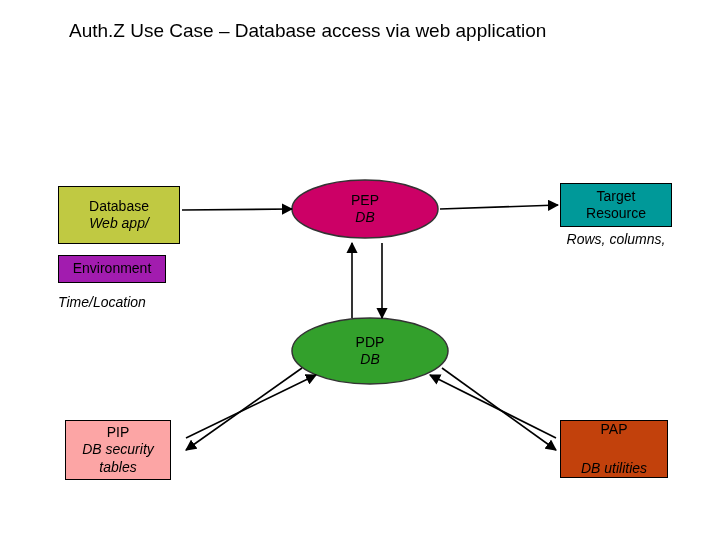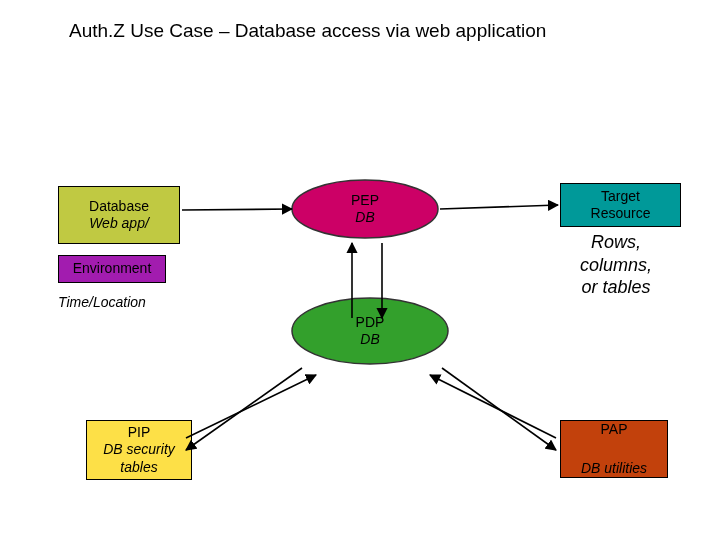--- a/index.html
+++ b/index.html
@@ -47,21 +47,21 @@
     flex-direction: column;
     align-items: center;
     justify-content: center;
     height: 100%;
     line-height: 1.25;
   }
   .resource-sub {
     position: absolute;
     text-align: center;
     font-style: italic;
-    font-size: 18px;
+    font-size: 14px;
     line-height: 1.25;
   }
   svg.arrows {
     position: absolute;
     left: 0;
     top: 0;
     pointer-events: none;
   }
 </style>
 </head>
@@ -83,41 +83,40 @@
 <div class="ellipse-wrap" style="left:290px; top:178px; width:150px; height:62px;">
   <svg width="150" height="62">
     <ellipse cx="75" cy="31" rx="73" ry="29" fill="#cc0066" stroke="#333" stroke-width="1.5"></ellipse>
   </svg>
   <div class="ellipse-label">
     <div>PEP</div>
     <div class="italic">DB</div>
   </div>
 </div>
 
-<div class="box" style="left:560px; top:183px; width:121px; height:44px; background:#009999;">
+<div class="box" style="left:560px; top:183px; width:112px; height:44px; background:#009999;">
   <div>Target</div>
   <div>Resource</div>
 </div>
 
 <div class="resource-sub" style="left:560px; top:231px; width:112px;">
   <div>Rows, columns,</div>
-  <div>or tables</div>
 </div>
 
-<div class="ellipse-wrap" style="left:290px; top:296px; width:160px; height:70px;">
+<div class="ellipse-wrap" style="left:290px; top:316px; width:160px; height:70px;">
   <svg width="160" height="70">
     <ellipse cx="80" cy="35" rx="78" ry="33" fill="#33a02c" stroke="#333" stroke-width="1.5"></ellipse>
   </svg>
   <div class="ellipse-label">
     <div>PDP</div>
     <div class="italic">DB</div>
   </div>
 </div>
 
-<div class="box" style="left:86px; top:420px; width:106px; height:60px; background:#fde047;">
+<div class="box" style="left:65px; top:420px; width:106px; height:60px; background:#fca5a5;">
   <div>PIP</div>
   <div class="italic">DB security</div>
   <div class="italic">tables</div>
 </div>
 
 <div class="box" style="left:560px; top:420px; width:108px; height:58px; background:#c2410c;">
   <div>PAP</div>
   <div class="italic" style="margin-top:22px">DB utilities</div>
 </div>
 

